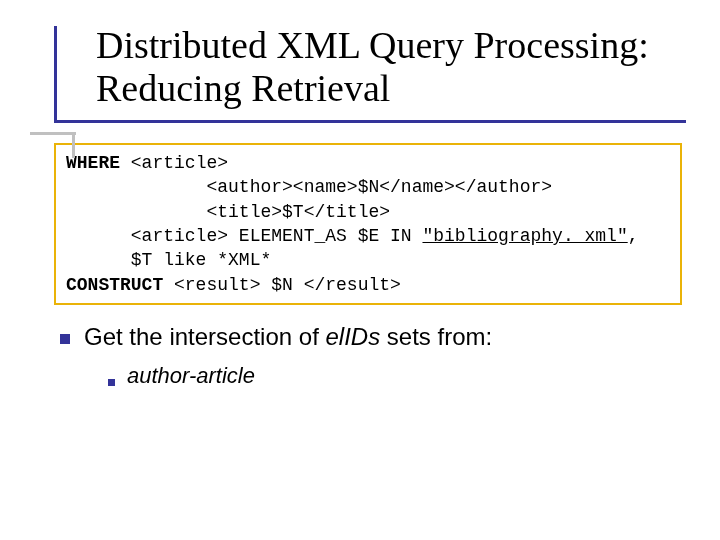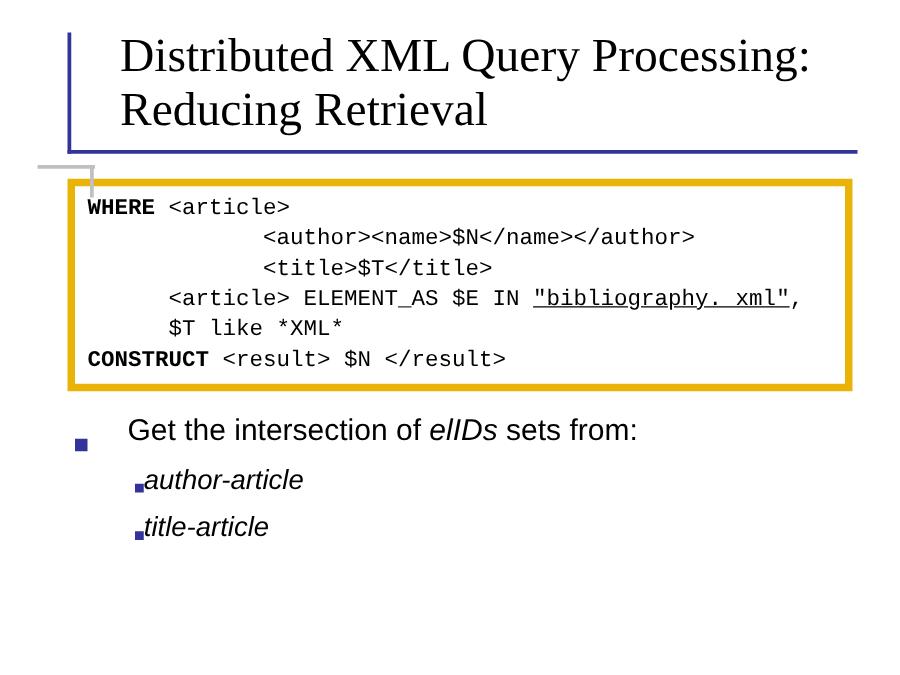--- a/index.html
+++ b/index.html
@@ -53,56 +53,57 @@
   }
   .corner-v {
     position: absolute;
     left: 72px;
     top: 132px;
     width: 3px;
     height: 26px;
     background: #c0c0c0;
   }
   .code-box {
-    border: 6px solid #eab308;
+    border: 2px solid #eab308;
     margin: 20px 38px 0 54px;
     padding: 6px 10px;
     font-family: "Courier New", Courier, monospace;
     font-size: 18px;
     line-height: 1.35;
     white-space: pre;
   }
   .u { text-decoration: underline; }
   .body {
     margin: 18px 0 0 60px;
     font-size: 24px;
   }
   .b1 {
     display: flex;
-    align-items: flex-end;
-    gap: 32px;
+    align-items: center;
+    gap: 14px;
     font-family: Arial, Helvetica, sans-serif;
   }
   .sq {
     display: inline-block;
     width: 10px;
     height: 10px;
     background: #333399;
     flex: 0 0 auto;
     position: relative;
     top: 2px;
   }
   .italic { font-style: italic; }
   .sub {
     margin: 10px 0 0 48px;
     font-size: 22px;
   }
   .b2 {
     display: flex;
     align-items: baseline;
+    gap: 12px;
     margin-top: 12px;
   }
   .sq2 {
     display: inline-block;
     width: 7px;
     height: 7px;
     background: #333399;
     flex: 0 0 auto;
     position: relative;
     top: 3px;
@@ -132,20 +133,16 @@
       <span class="sq"></span>
       <span>
         <span>Get the intersection of </span><span class="italic">elIDs</span><span> sets from:</span>
       </span>
     </div>
     <div class="sub">
       <div class="b2">
         <span class="sq2"></span>
         <span class="italic">author-article</span>
       </div>
-      <div class="b2">
-        <span class="sq2"></span>
-        <span class="italic">title-article</span>
-      </div>
     </div>
   </div>
 
 </div>
 
 </body></html>

